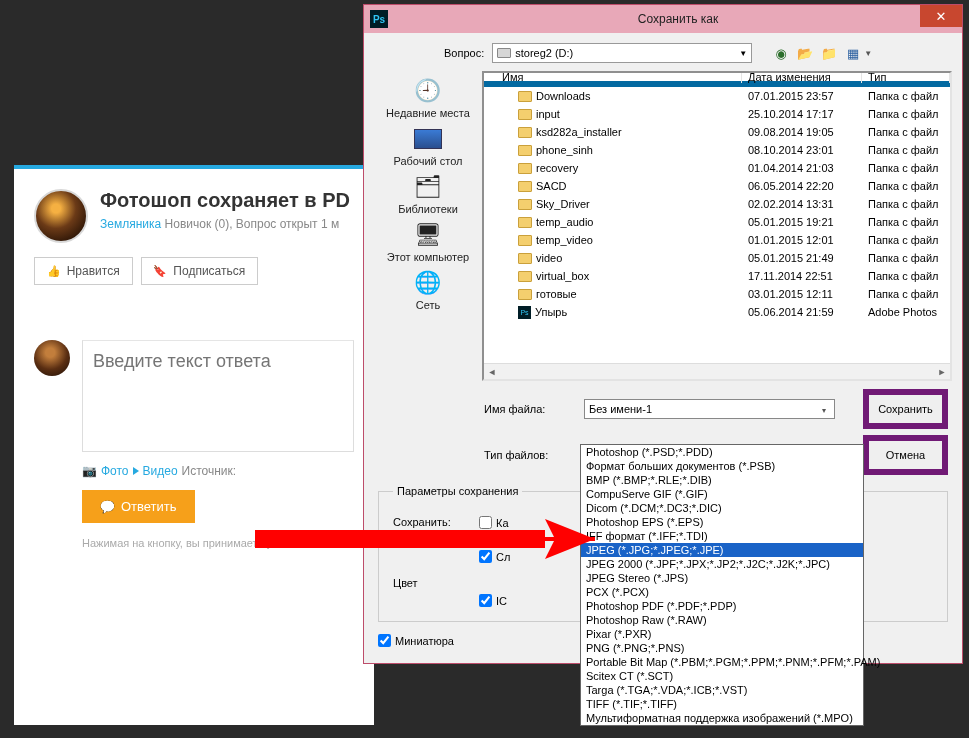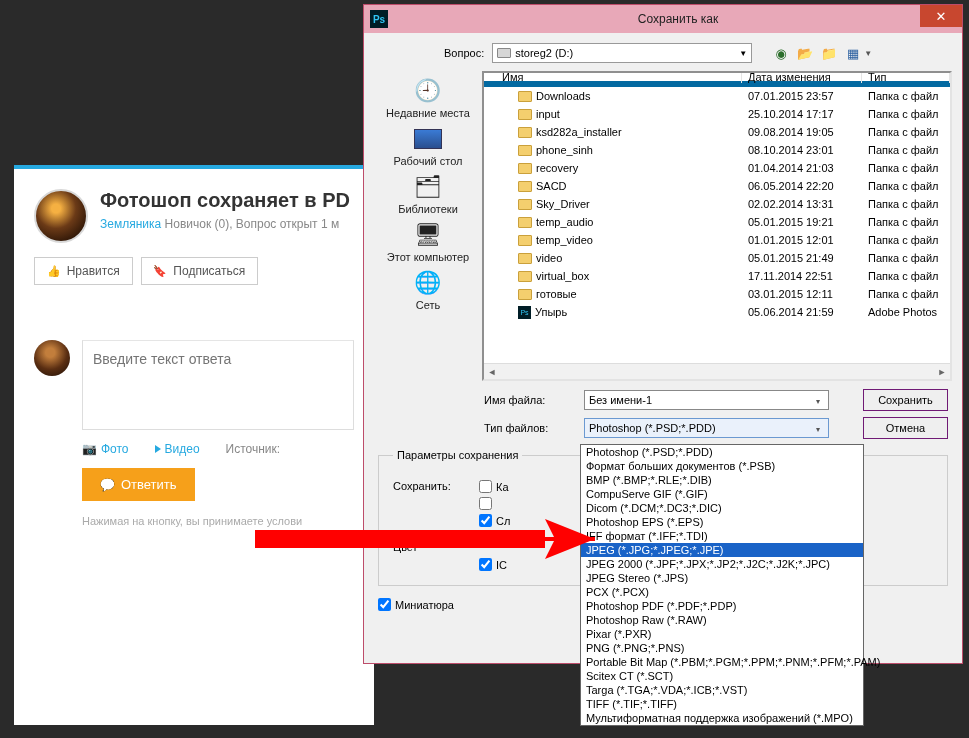--- a/index.html
+++ b/index.html
@@ -32,24 +32,24 @@
   .flag-icon::before  { content: "🔖"; font-size: 11px; }
 
   .answer-area { margin-top: 55px; display: flex; gap: 12px; }
   .small-avatar {
     width: 36px; height: 36px; border-radius: 50%;
     background: radial-gradient(circle at 45% 35%, #c27e3c 15%, #5a2e12 55%, #201007 95%);
     flex-shrink: 0;
   }
   .answer-body { flex: 1; }
   .answer-textarea {
-    width: 100%; height: 90px; border: 1px solid #ddd; padding: 10px; font-size: 14px;
+    width: 100%; height: 112px; border: 1px solid #ddd; padding: 10px; font-size: 18px;
     color: #888; resize: none; border-top:1px solid #e5e5e5;
   }
-  .media-row { display: flex; align-items: center; gap: 26px; font-size: 12px; color: #888; padding: 8px 0 12px; }
+  .media-row { display: flex; align-items: center; gap: 4px; font-size: 12px; color: #888; padding: 8px 0 12px; }
   .media-row .mlink { color: #26a9e0; display:inline-flex; align-items:center; gap:4px; cursor:pointer;}
   .cam-icon::before { content:"📷"; font-size:12px; }
   .play-icon {
     display:inline-block; width:0;height:0;border-left:6px solid #26a9e0;border-top:4px solid transparent;border-bottom:4px solid transparent;
   }
   .answer-btn {
     background:#f6a01a; color:#fff; border:none; padding:9px 18px; font-size:13px; cursor:pointer;
     display:inline-flex; align-items:center; gap:6px;
   }
   .chat-icon::before { content:"💬"; font-size:12px; filter:grayscale(1) brightness(3);}
@@ -112,21 +112,21 @@
   .hscroll{position:absolute;bottom:0;left:0;right:0;height:16px;background:#f1f1f1;border-top:1px solid #ddd; display:flex; align-items:center; justify-content:space-between;}
   .hscroll span{width:16px;text-align:center;font-size:9px;color:#666;}
 
   .name-rows { padding:8px 14px 8px 120px; font-size:11px; }
   .nr { display:flex; align-items:center; gap:24px; margin-bottom:6px; }
   .nr label{ width:76px; }
   .nr .combo{ flex:1; height:20px; border:1px solid #888; background:#fff; padding:0 4px; display:flex; align-items:center; position:relative;}
   .combo .caret{position:absolute;right:3px;top:3px; width:14px;height:14px;display:flex;align-items:center;justify-content:center;font-size:8px;color:#555;}
   .combo.sel{background:#eaf1fb;border-color:#6b99d1;}
   .action-btn{
-    width:85px;height:22px;margin-left:10px;border:1px solid #701a75;background:#efefef;font-size:11px;
+    width:85px;height:40px;margin-left:4px;border:6px solid #701a75;background:#efefef;font-size:11px;
   }
 
   .params { margin:2px 14px 0 14px; border:1px solid #ccc; padding:10px 14px 14px 14px; font-size:11px; background:#f0f0f0;}
   .params-title{position:relative;top:-17px;background:#f0f0f0;padding:0 4px; display:inline-block;}
   .prow{ display:flex; align-items:flex-start; gap:16px; margin-top:2px;}
   .prow-lab{width:70px;}
   .chk-col{display:flex;flex-direction:column;gap:4px;}
   .chk{display:flex;align-items:center;gap:4px;}
   input[type=checkbox]{width:13px;height:13px;}
   .extra{ margin:12px 14px 0 14px; font-size:11px; }

